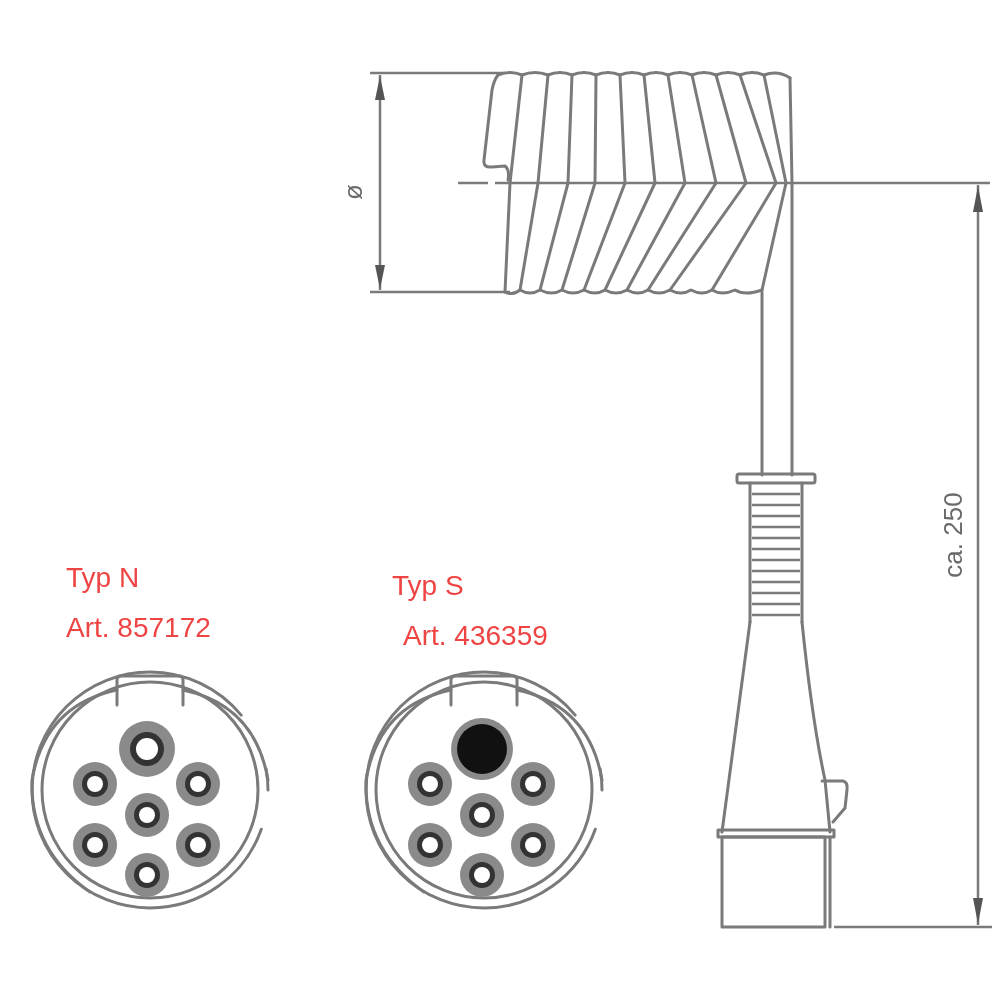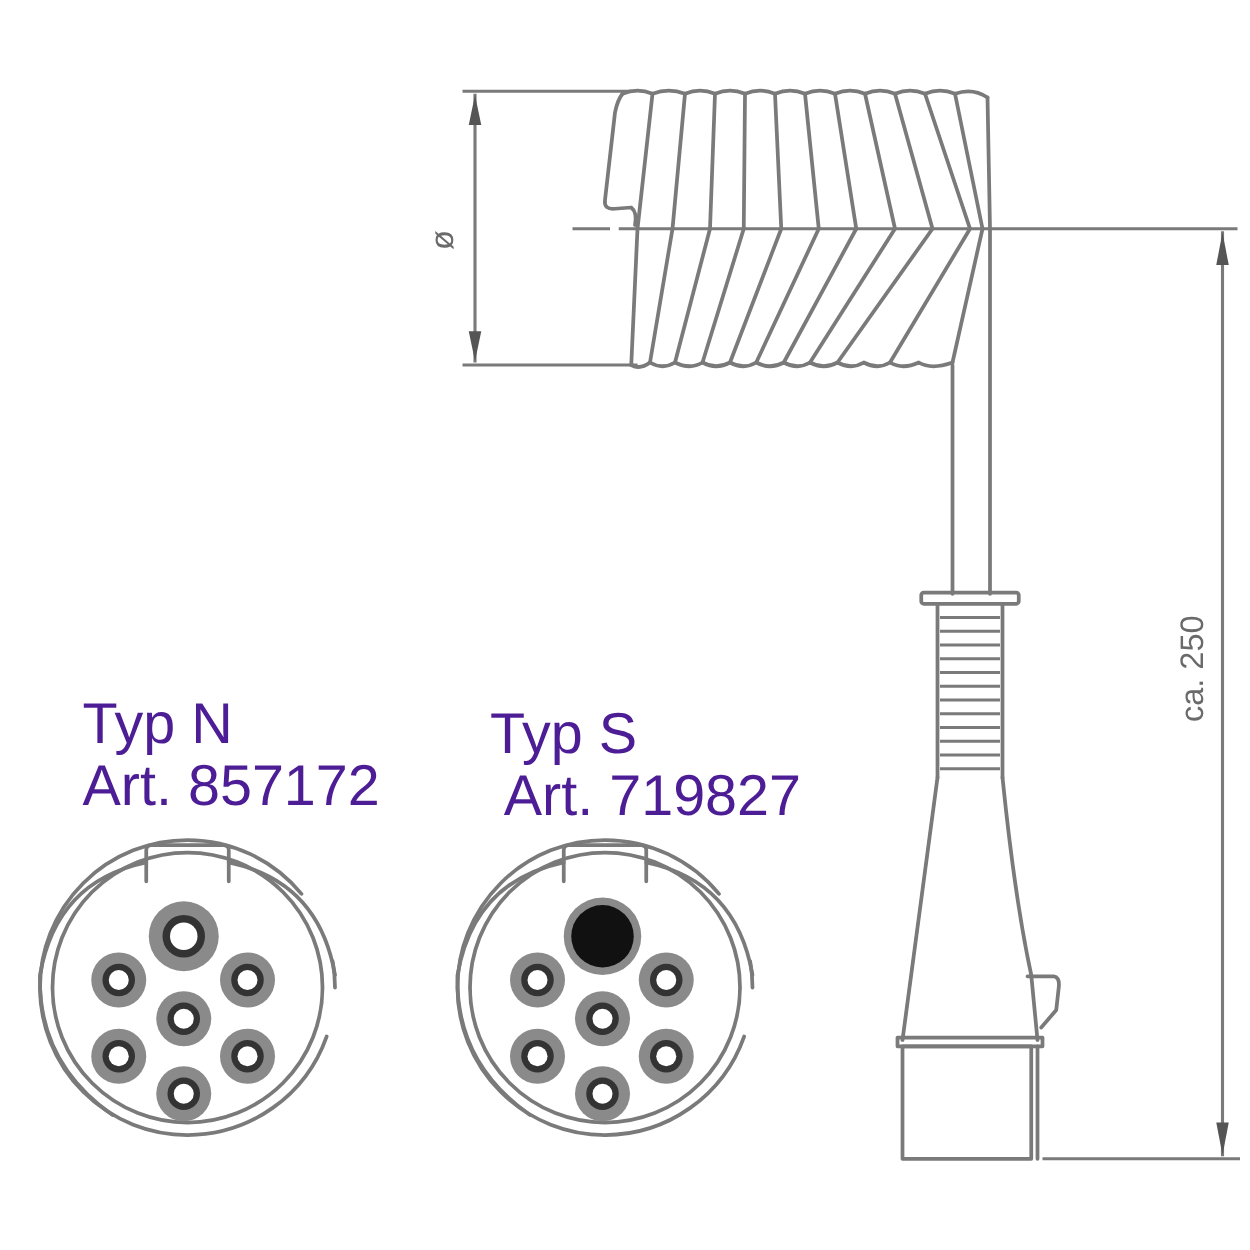--- a/index.html
+++ b/index.html
@@ -1,20 +1,20 @@
 <!DOCTYPE html>
 <html><head>
   <meta charset="utf-8">
   <style>
     html, body { margin: 0; padding: 0; background: #ffffff; }
     body { width: 1000px; height: 1000px; position: relative; overflow: hidden; font-family: "Liberation Sans", sans-serif; }
     svg.drawing { position: absolute; left: 0; top: 0; width: 1000px; height: 1000px; }
     .line { stroke: #7a7a7a; fill: none; stroke-width: 3; stroke-linejoin: round; stroke-linecap: round; }
     .thin { stroke: #7a7a7a; fill: none; stroke-width: 2.5; }
-    .label { position: absolute; color: #4c1d95; font-size: 46px; line-height: 40px; white-space: nowrap; }
+    .label { position: absolute; color: #ef4444; font-size: 28px; line-height: 40px; white-space: nowrap; }
     .dimtext { fill: #6a6a6a; font-size: 26px; font-family: "Liberation Sans", sans-serif; }
   </style>
 </head>
 <body>
 
 <svg class="drawing" viewBox="0 0 1000 1000" xmlns="http://www.w3.org/2000/svg">
 
   <g>
     <line class="thin" x1="370" y1="73" x2="505" y2="73"></line>
     <line class="thin" x1="370" y1="292" x2="510" y2="292"></line>
@@ -188,13 +188,13 @@
         <circle cx="-2" cy="85" r="22" fill="#8a8a8a"></circle>
         <circle cx="-2" cy="85" r="13" fill="#333"></circle>
         <circle cx="-2" cy="85" r="8" fill="#fff"></circle>
       </g>
   </g>
 </svg>
 
 <div class="label" style="left:66px; top:558px;">Typ N</div>
 <div class="label" style="left:66px; top:608px;text-align:right;">Art. 857172</div>
 <div class="label" style="left:392px; top:566px;">Typ S</div>
-<div class="label" style="left:403px; top:616px;">Art. 719827</div>
+<div class="label" style="left:403px; top:616px;">Art. 436359</div>
 
 </body></html>

